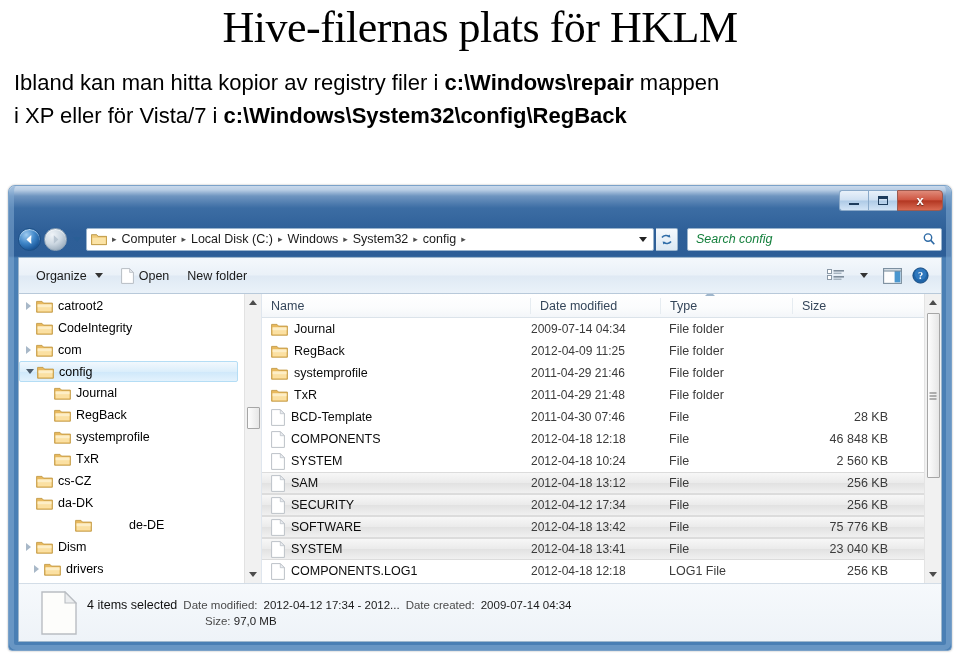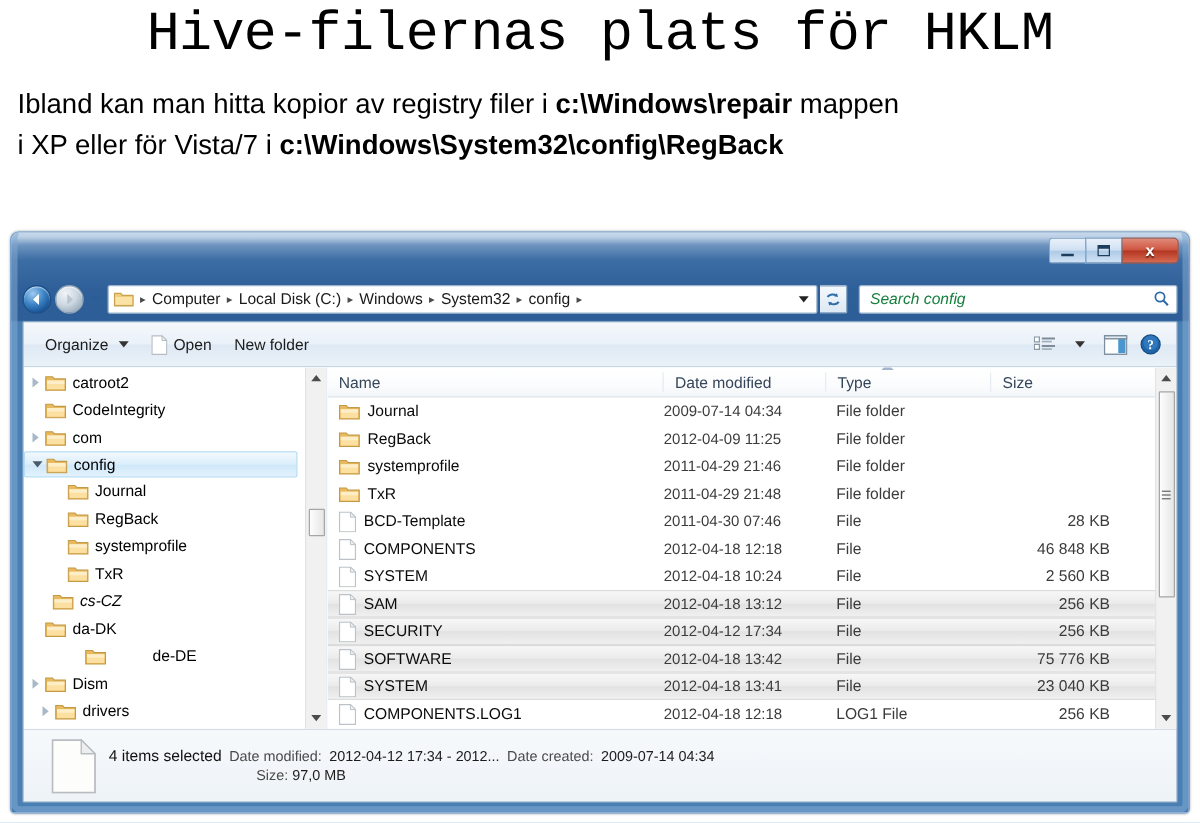--- a/index.html
+++ b/index.html
@@ -12,21 +12,21 @@
 
   
   .slide-title {
     text-align: center;
     font-size: 44px;
     font-weight: 400;
     color: #000;
     letter-spacing: -0.5px;
     padding-top: 2px;
     line-height: 52px;
-    font-family: Liberation Mono, monospace;
+    font-family: Liberation Serif, serif;
   }
   .slide-body {
     padding: 12px 14px 0 14px;
     font-size: 22px;
     line-height: 33px;
     color: #000;
   }
   .slide-body b { font-weight: bold; }
 
   
@@ -638,39 +638,39 @@
               </div>
               <div class="tree-row" style="padding-left: 20px;">
                 <span class="twisty"></span>
                 <svg class="folder-ico" viewBox="0 0 17 14">
                   <path d="M0.6 2.4 L6.0 2.4 L7.5 4.1 L16.4 4.1 L16.4 13.2 L0.6 13.2 Z" fill="#e8b95e" stroke="#c39a45" stroke-width="0.9"></path>
                   <path d="M1.6 5.4 L15.5 5.4 L15.5 12.4 L1.6 12.4 Z" fill="#fbe0a2"></path>
                   <path d="M1.6 5.4 L15.5 5.4 L15.5 8.2 L1.6 8.2 Z" fill="#fdeec7"></path>
                 </svg>
                 <span class="tree-label">TxR</span>
               </div>
-              <div class="tree-row" style="padding-left: 8px; font-style: italic;">
-                <span class="twisty"></span>
-                <svg class="folder-ico" viewBox="0 0 17 14">
-                  <path d="M0.6 2.4 L6.0 2.4 L7.5 4.1 L16.4 4.1 L16.4 13.2 L0.6 13.2 Z" fill="#e8b95e" stroke="#c39a45" stroke-width="0.9"></path>
-                  <path d="M1.6 5.4 L15.5 5.4 L15.5 12.4 L1.6 12.4 Z" fill="#fbe0a2"></path>
-                  <path d="M1.6 5.4 L15.5 5.4 L15.5 8.2 L1.6 8.2 Z" fill="#fdeec7"></path>
-                </svg>
-                <span class="tree-label">cs-CZ</span>
-              </div>
               <div class="tree-row" style="padding-left: 2px;">
                 <span class="twisty"></span>
                 <svg class="folder-ico" viewBox="0 0 17 14">
                   <path d="M0.6 2.4 L6.0 2.4 L7.5 4.1 L16.4 4.1 L16.4 13.2 L0.6 13.2 Z" fill="#e8b95e" stroke="#c39a45" stroke-width="0.9"></path>
                   <path d="M1.6 5.4 L15.5 5.4 L15.5 12.4 L1.6 12.4 Z" fill="#fbe0a2"></path>
                   <path d="M1.6 5.4 L15.5 5.4 L15.5 8.2 L1.6 8.2 Z" fill="#fdeec7"></path>
                 </svg>
+                <span class="tree-label">cs-CZ</span>
+              </div>
+              <div class="tree-row" style="padding-left: 2px;">
+                <span class="twisty"></span>
+                <svg class="folder-ico" viewBox="0 0 17 14">
+                  <path d="M0.6 2.4 L6.0 2.4 L7.5 4.1 L16.4 4.1 L16.4 13.2 L0.6 13.2 Z" fill="#e8b95e" stroke="#c39a45" stroke-width="0.9"></path>
+                  <path d="M1.6 5.4 L15.5 5.4 L15.5 12.4 L1.6 12.4 Z" fill="#fbe0a2"></path>
+                  <path d="M1.6 5.4 L15.5 5.4 L15.5 8.2 L1.6 8.2 Z" fill="#fdeec7"></path>
+                </svg>
                 <span class="tree-label">da-DK</span>
               </div>
-              <div class="tree-row" style="padding-left: 2px; gap: 32px;">
+              <div class="tree-row" style="padding-left: 9px; gap: 32px;">
                 <span class="twisty"></span>
                 <svg class="folder-ico" viewBox="0 0 17 14">
                   <path d="M0.6 2.4 L6.0 2.4 L7.5 4.1 L16.4 4.1 L16.4 13.2 L0.6 13.2 Z" fill="#e8b95e" stroke="#c39a45" stroke-width="0.9"></path>
                   <path d="M1.6 5.4 L15.5 5.4 L15.5 12.4 L1.6 12.4 Z" fill="#fbe0a2"></path>
                   <path d="M1.6 5.4 L15.5 5.4 L15.5 8.2 L1.6 8.2 Z" fill="#fdeec7"></path>
                 </svg>
                 <span class="tree-label">de-DE</span>
               </div>
               <div class="tree-row" style="padding-left: 2px;">
                 <span class="twisty">

